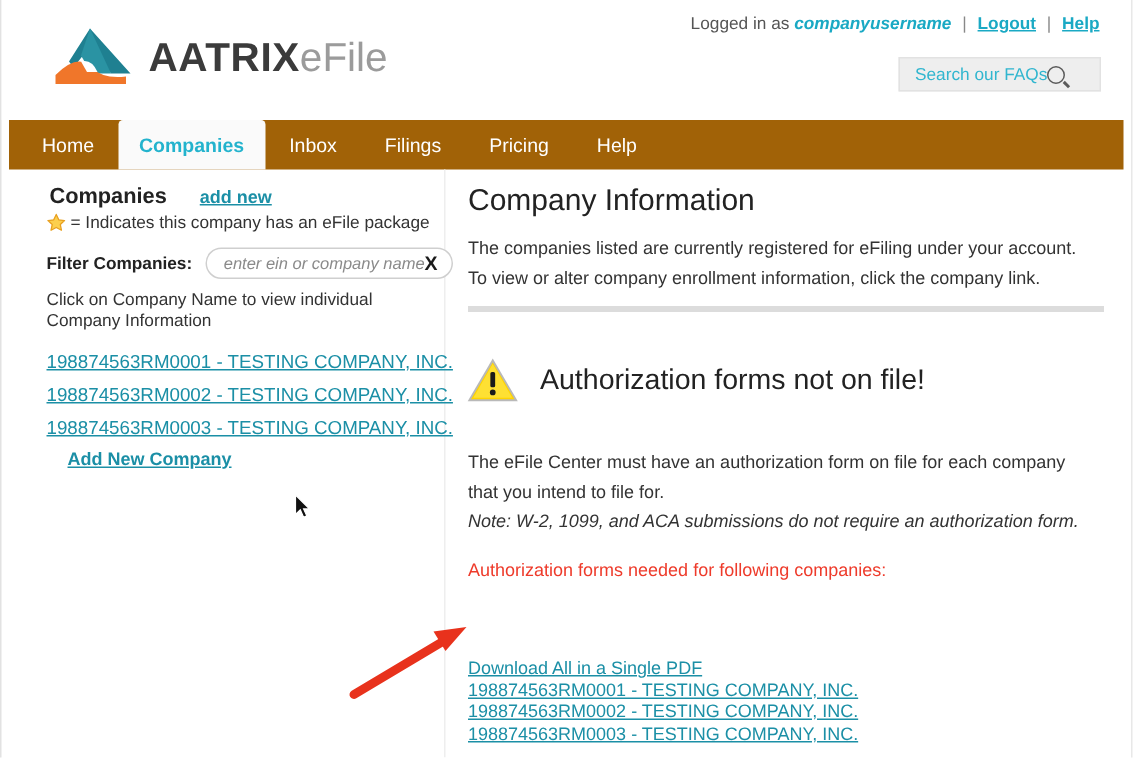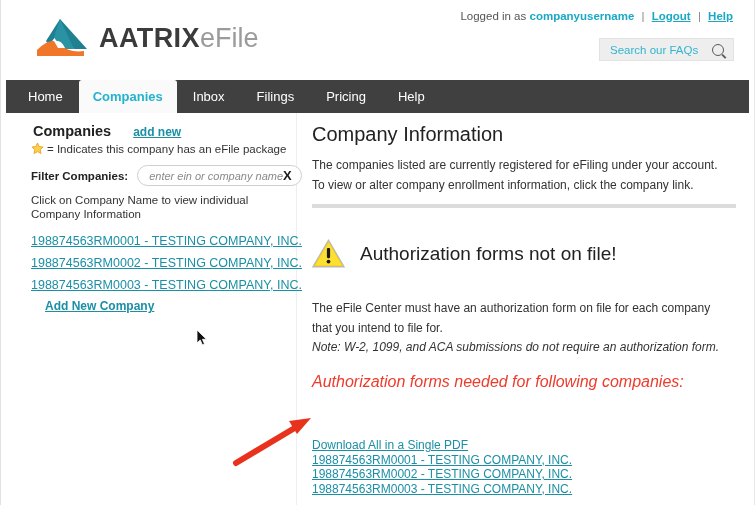--- a/index.html
+++ b/index.html
@@ -69,40 +69,41 @@
     position: absolute;
     right: 21px;
     top: 10px;
     font-size: 11.5px;
     color: #555;
     white-space: nowrap;
   }
   #login-line .user {
     color: #1aa9c4;
     font-weight: bold;
+    font-style: italic;
   }
   #login-line a {
     color: #1aa9c4;
     font-weight: bold;
     text-decoration: underline;
   }
   #login-line .sep { color: #888; padding: 0 4px; }
 
   #faq-box {
     position: absolute;
     right: 20px;
     top: 38px;
     width: 135px;
     height: 23px;
     background: #eeeeee;
     border: 1px solid #e2e2e2;
     box-sizing: border-box;
     display: flex;
     align-items: center;
-    justify-content: space-between;
+    justify-content: flex-start;
     padding: 0 9px 0 10px;
     margin-left: 34px;
   }
   #faq-box .faq-label {
     font-size: 11.5px;
     color: #31b6cf;
   }
   .mag {
     width: 10px; height: 10px;
     border: 1.6px solid #5b5b5b;
@@ -116,21 +117,21 @@
     width: 1.6px; height: 5px;
     background: #5b5b5b;
     right: -2px; bottom: -4px;
     transform: rotate(-45deg);
   }
 
   
   #navbar {
     position: relative;
     height: 33px;
-    background: #404040;
+    background: #a16207;
     margin: 0 5px 0 5px;
   }
   #navlist {
     display: flex;
     align-items: flex-end;
     height: 33px;
     padding-left: 6px;
     box-sizing: border-box;
   }
   .navitem {
@@ -325,22 +326,21 @@
     position: absolute;
     left: 14px; top: 227px;
     width: 420px;
     font-size: 12px;
     font-style: italic;
     color: #333;
   }
   #needed-label {
     position: absolute;
     left: 14px; top: 260px;
-    font-size: 16px;
-    font-style: italic;
+    font-size: 12px;
     color: #ee3b2b;
     white-space: nowrap;
   }
   #needed-list {
     position: absolute;
     left: 14px; top: 284px; margin-top: 41px;
   }
   .needed-link {
     display: block;
     font-size: 12px;

